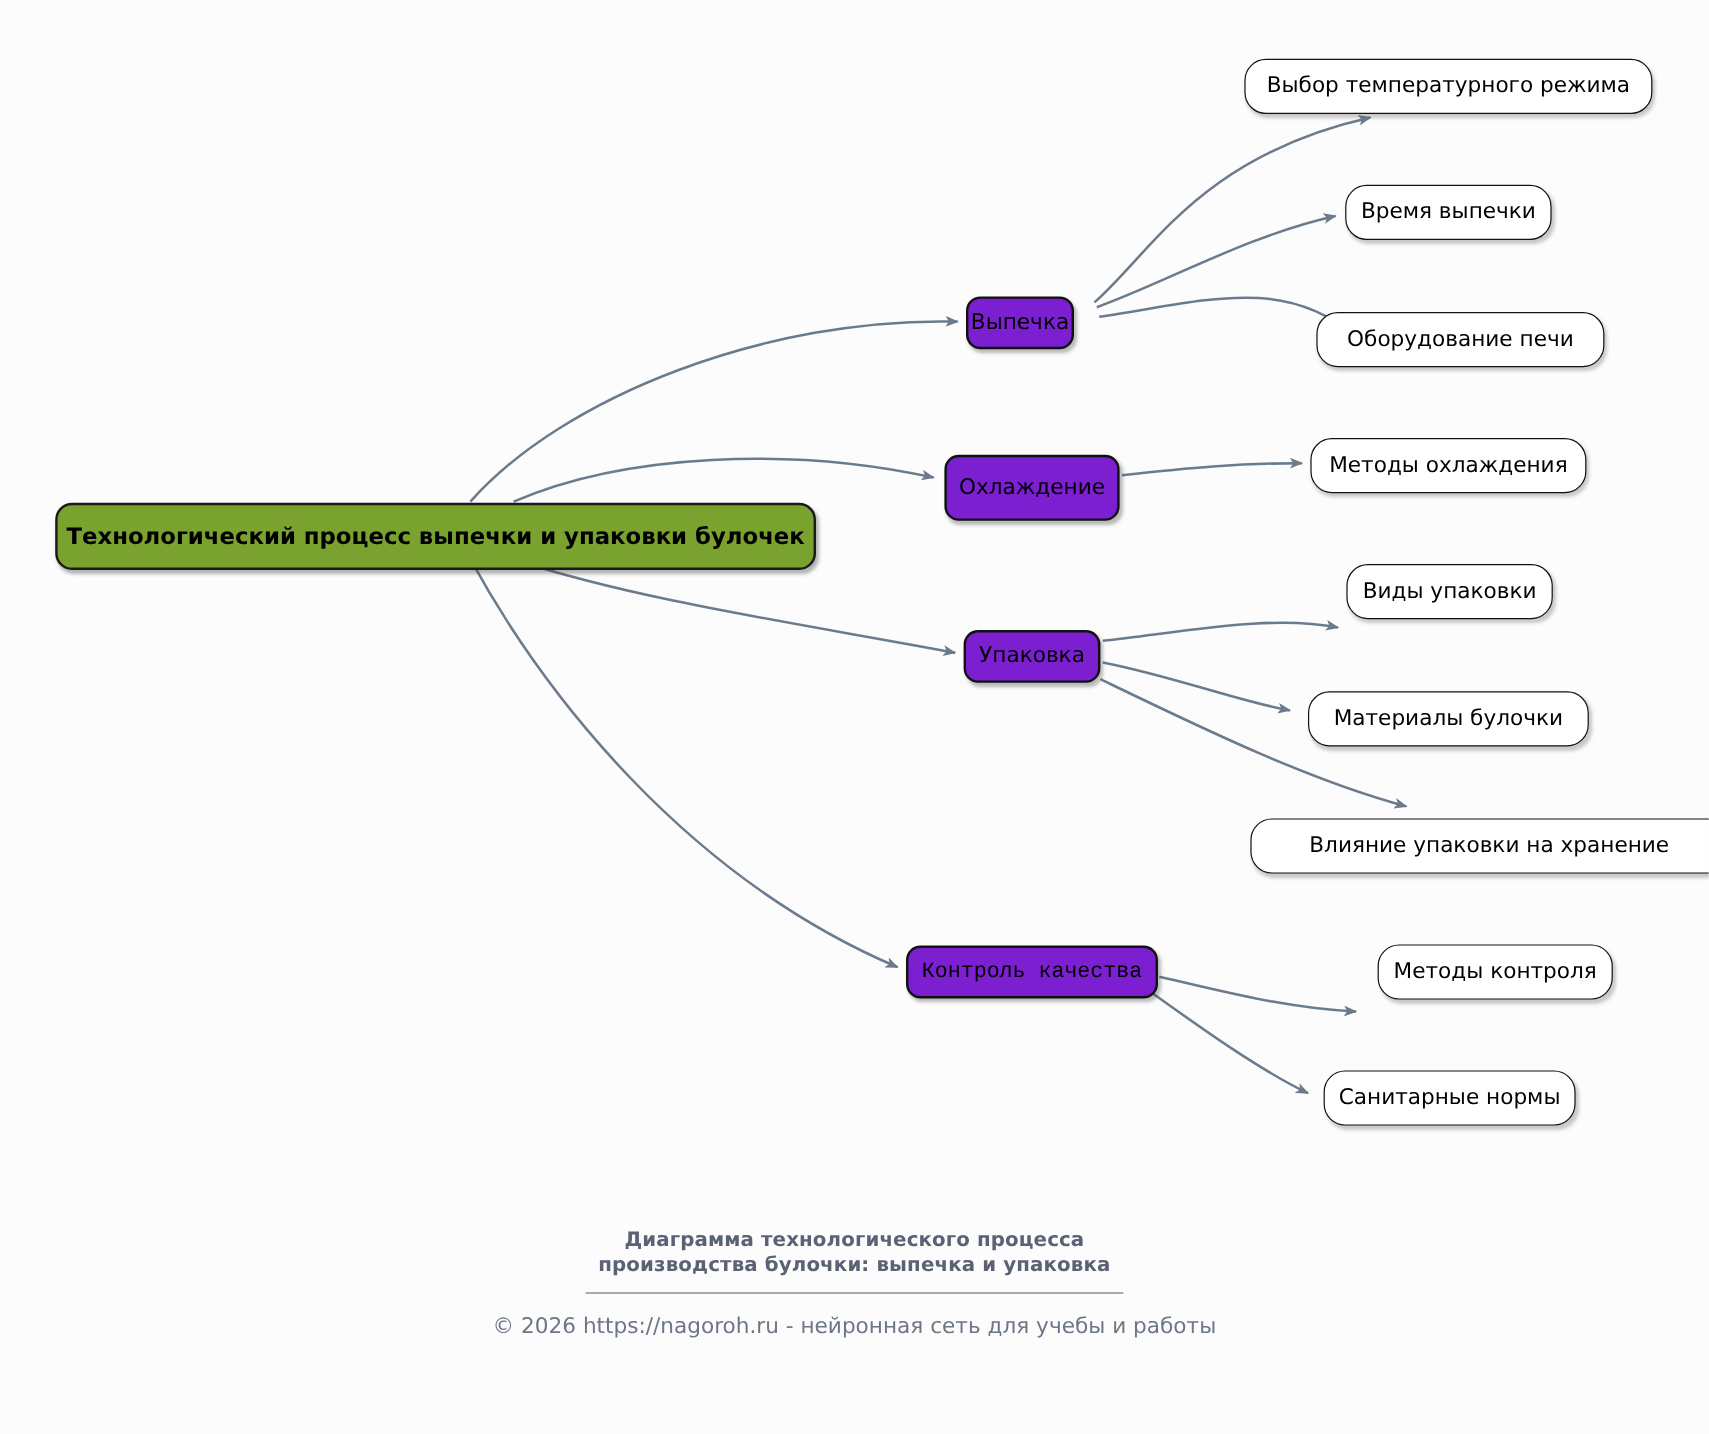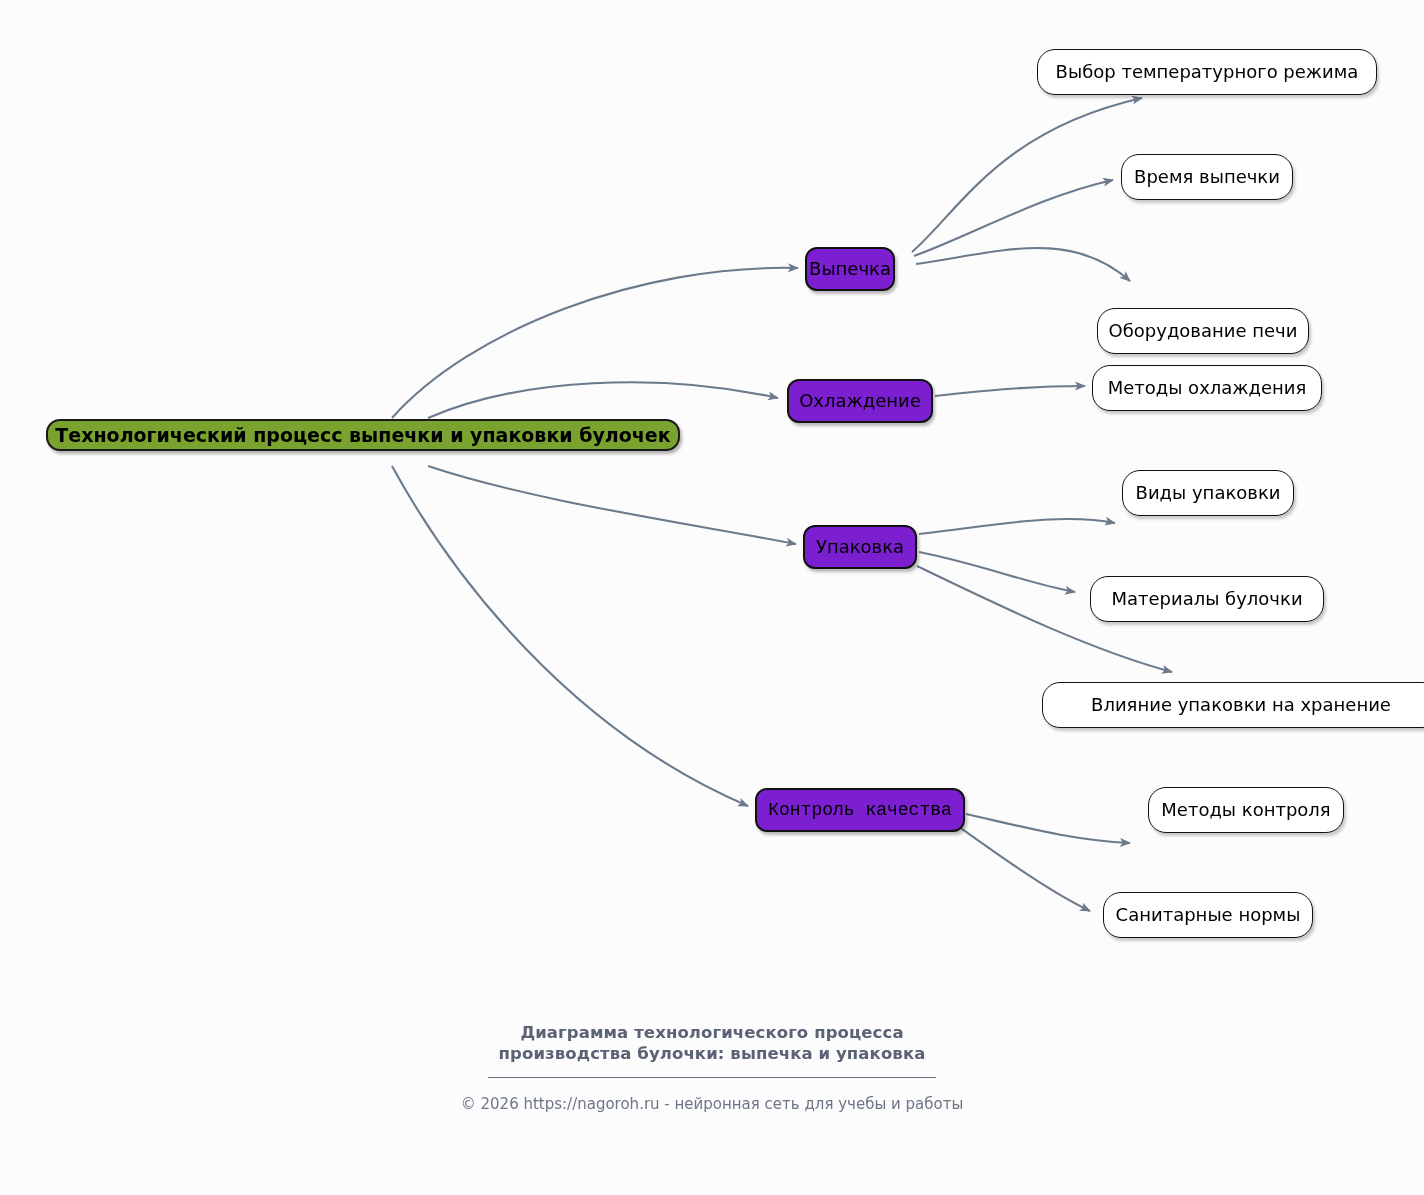--- a/index.html
+++ b/index.html
@@ -77,21 +77,21 @@
   }
   .footer-rule {
     width: 448px;
     height: 0;
     margin: 13px auto 0 auto;
     border-top: 1.6px solid #6b7384;
   }
   .footer-credit {
     margin-top: 17px;
     color: #6d7685;
-    font-size: 15px;
+    font-size: 18px;
     font-weight: normal;
   }
 </style>
 </head>
 <body>
 
 <div id="canvas">
 
   <svg id="edges" viewBox="0 0 1424 1195" xmlns="http://www.w3.org/2000/svg">
     <defs>
@@ -114,49 +114,49 @@
 
       <path d="M 919,534 C 990,526 1060,512 1115,523"></path>
       <path d="M 919,552 C 980,564 1030,584 1075,592"></path>
       <path d="M 917,566 C 1000,606 1090,650 1172,672"></path>
 
       <path d="M 966,814 C 1020,826 1070,840 1130,843"></path>
       <path d="M 958,826 C 1000,856 1050,892 1090,911"></path>
     </g>
   </svg>
 
-  <div class="node node-root" style="left:46px; top:419px; width:634px; height:32px;text-align:center;">
+  <div class="node node-root" style="left:46px; top:419px; width:634px; height:56px;text-align:center;">
     <span>Технологический процесс выпечки и упаковки булочек</span>
   </div>
 
   <div class="node node-branch" style="left:805px; top:247px; width:90px; height:44px;">
     <span>Выпечка</span>
   </div>
 
-  <div class="node node-branch" style="left:787px; top:379px; width:146px; height:44px;">
+  <div class="node node-branch" style="left:787px; top:379px; width:146px; height:55px;">
     <span>Охлаждение</span>
   </div>
 
   <div class="node node-branch" style="left:803px; top:525px; width:114px; height:44px;">
     <span>Упаковка</span>
   </div>
 
   <div class="node node-branch" style="left:755px; top:788px; width:210px; height:44px;font-family:Liberation Mono, monospace;">
     <span>Контроль качества</span>
   </div>
 
   <div class="node node-leaf" style="left:1037px; top:49px; width:340px; height:46px;">
     <span>Выбор температурного режима</span>
   </div>
 
   <div class="node node-leaf" style="left:1121px; top:154px; width:172px; height:46px;">
     <span>Время выпечки</span>
   </div>
 
-  <div class="node node-leaf" style="left:1097px; top:260px; width:212px; height:46px;margin-top:48px;">
+  <div class="node node-leaf" style="left:1097px; top:260px; width:240px; height:46px;">
     <span>Оборудование печи</span>
   </div>
 
   <div class="node node-leaf" style="left:1092px; top:365px; width:230px; height:46px;">
     <span>Методы охлаждения</span>
   </div>
 
   <div class="node node-leaf" style="left:1122px; top:470px; width:172px; height:46px;">
     <span>Виды упаковки</span>
   </div>

